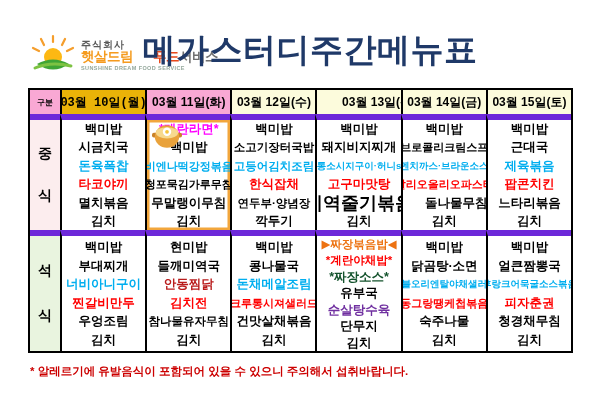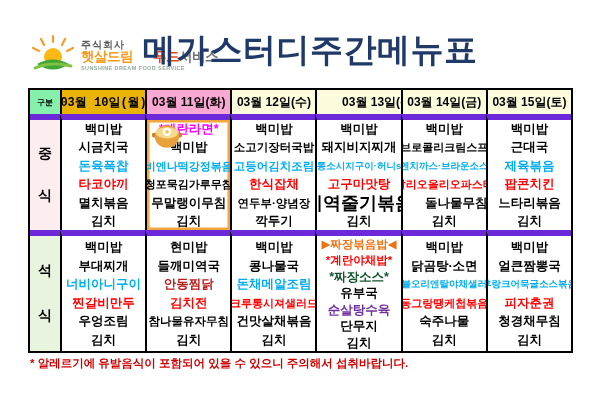--- a/index.html
+++ b/index.html
@@ -28,21 +28,21 @@
   .col-0{border-left:none;}
   .row-0{border-top:none;}
   .day-header{font-size:12px;white-space:nowrap;}
   .corner{font-size:8px;}
   .meal-label{font-size:14px;justify-content:space-evenly;}
   .menu-cell{padding:1px 0;}
   .line{white-space:nowrap;text-align:center;}
   .hl{box-shadow:inset 0 0 0 2.5px #F2A63C;}
   .ramen-icon{position:absolute;top:3px;left:5px;}
   
-  .notes{position:absolute;left:30px;top:356px;}
+  .notes{position:absolute;left:30px;top:364px;}
   .note-line{white-space:nowrap;}
 </style>
 </head>
 <body>
 
 <div class="page">
 
   <div class="top">
     <div class="logo">
       <svg width="46" height="42" viewBox="0 0 46 42">
@@ -60,21 +60,21 @@
       <div class="logo-text">
         <div class="company">주식회사</div>
         <div class="brand"><span style="color: rgb(245, 155, 30);">햇살드림</span><span style="color: rgb(232, 73, 27); padding-left: 20px;">푸드</span><span style="color: rgb(111, 111, 111);">서비스</span></div>
         <div class="english">SUNSHINE DREAM FOOD SERVICE</div>
       </div>
     </div>
     <div class="title" style="color: rgb(31, 57, 104);">메가스터디주간메뉴표</div>
   </div>
 
   <div class="menu-table">
-      <div class="cell col-0 row-0 corner" style="background: #86efac;">구분</div>
+      <div class="cell col-0 row-0 corner" style="background: #f9a8d4;">구분</div>
       <div class="cell col-1 row-0 day-header" style="background: #eab308; font-family: Liberation Mono, monospace;">03월 10일(월)</div>
       <div class="cell col-2 row-0 day-header" style="background: #f9a8d4;">03월 11일(화)</div>
       <div class="cell col-3 row-0 day-header" style="background: rgb(252, 251, 220);">03월 12일(수)</div>
       <div class="cell col-4 row-0 day-header" style="background: rgb(252, 251, 220); padding-left: 40px;">03월 13일(목)</div>
       <div class="cell col-5 row-0 day-header" style="background: rgb(252, 251, 220);">03월 14일(금)</div>
       <div class="cell col-6 row-0 day-header" style="background: rgb(252, 251, 220);">03월 15일(토)</div>
       <div class="cell col-0 row-1 meal-label" style="background: rgb(252, 237, 238);">
         <span>중</span>
         <span>식</span>
       </div>

